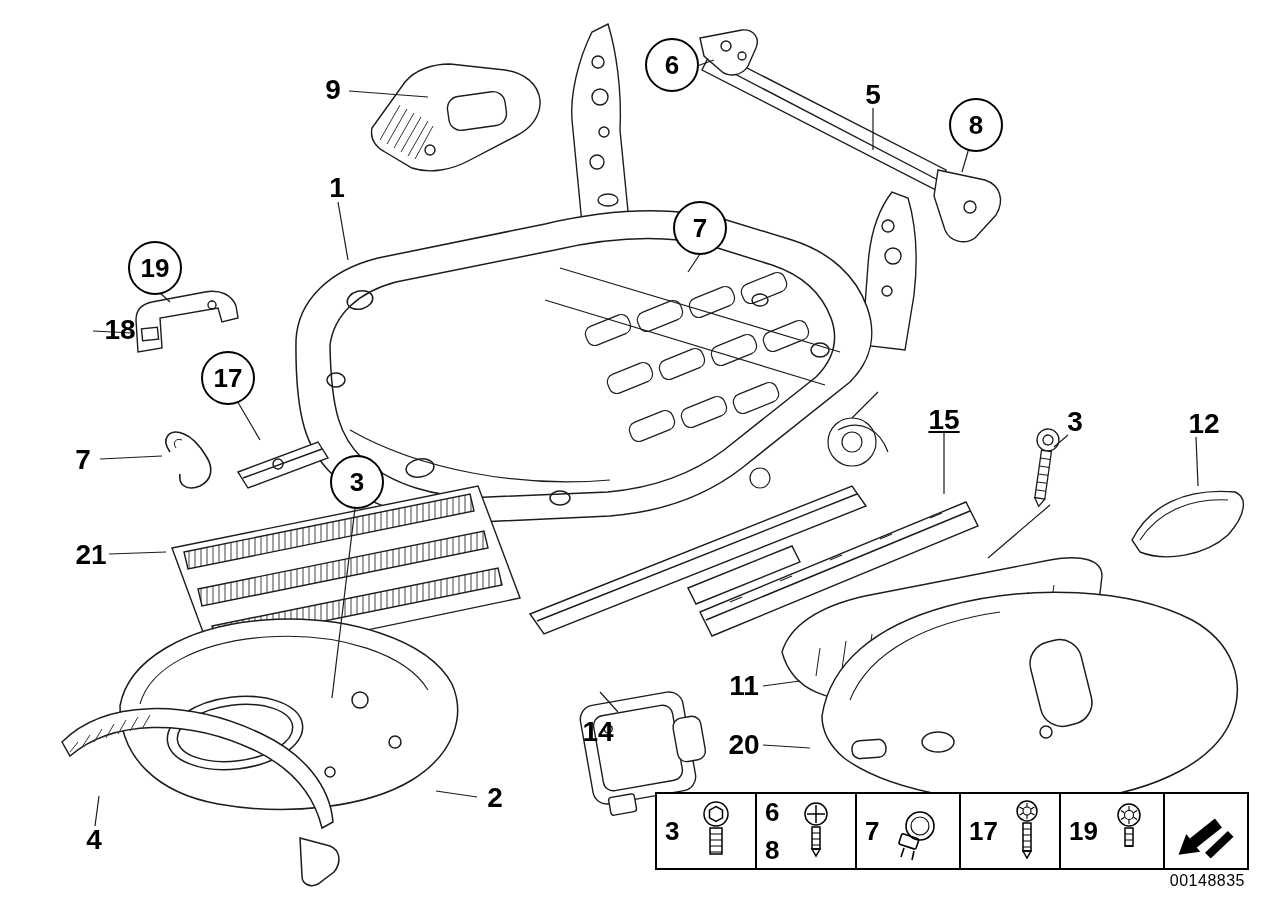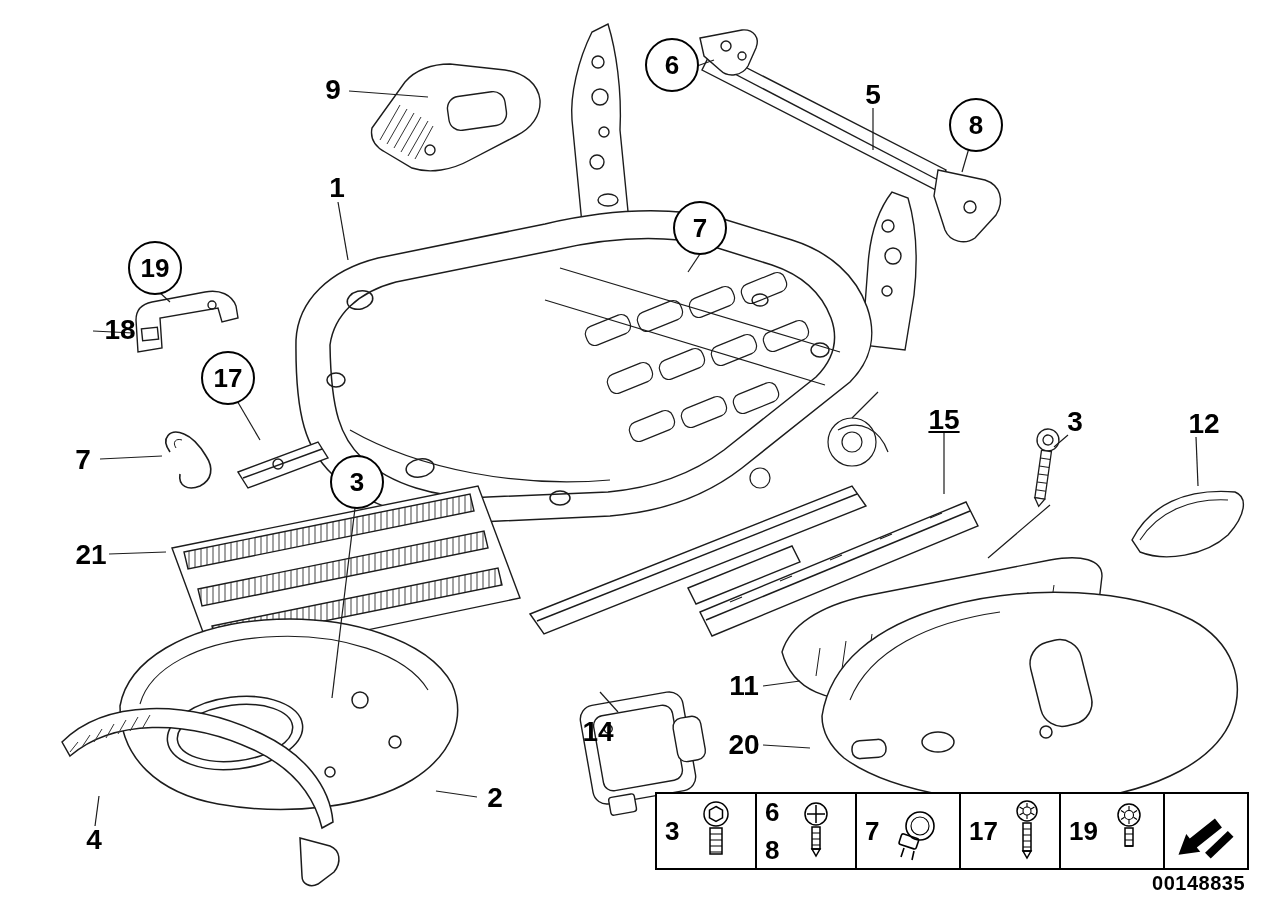--- a/index.html
+++ b/index.html
@@ -27,21 +27,21 @@
     border-right:2px solid #000;display:flex;align-items:center;
     padding:4px 6px 4px 8px;box-sizing:border-box;gap:4px;background:#fff;
   }
   .legend-cell:last-child{border-right:none;}
   .legend-num{font-size:26px;font-weight:700;line-height:1;}
   .legend-nums{display:flex;flex-direction:column;justify-content:space-between;height:64px;padding:1px 0;}
   .legend-icon{flex:1;display:flex;align-items:center;justify-content:center;}
   .arrow-cell{justify-content:center;padding:4px;}
   .part-number{
     position:absolute;right:42px;top:872px;z-index:2;
-    font-size:20px;letter-spacing:0.5px;font-weight:700;
+    font-size:16px;letter-spacing:0.5px;font-weight:400;
   }
 </style>
 </head>
 <body>
 
 <div class="stage">
 
   <svg class="drawing" width="1287" height="910" viewBox="0 0 1287 910">
     <defs>
       <pattern id="vhatch" width="6" height="12" patternUnits="userSpaceOnUse">

